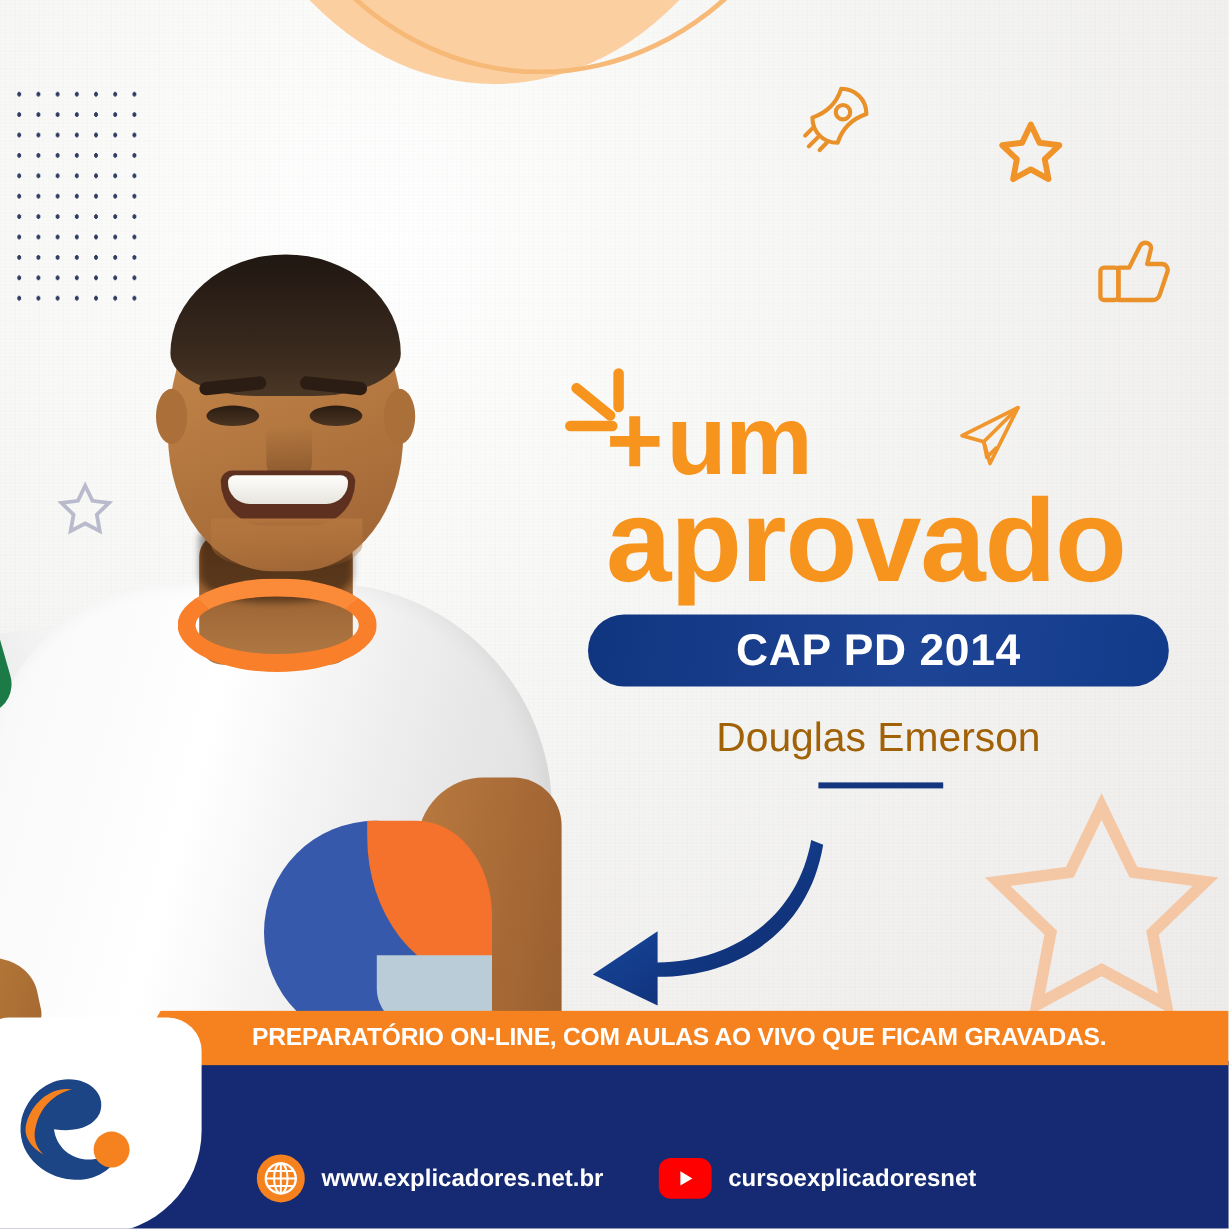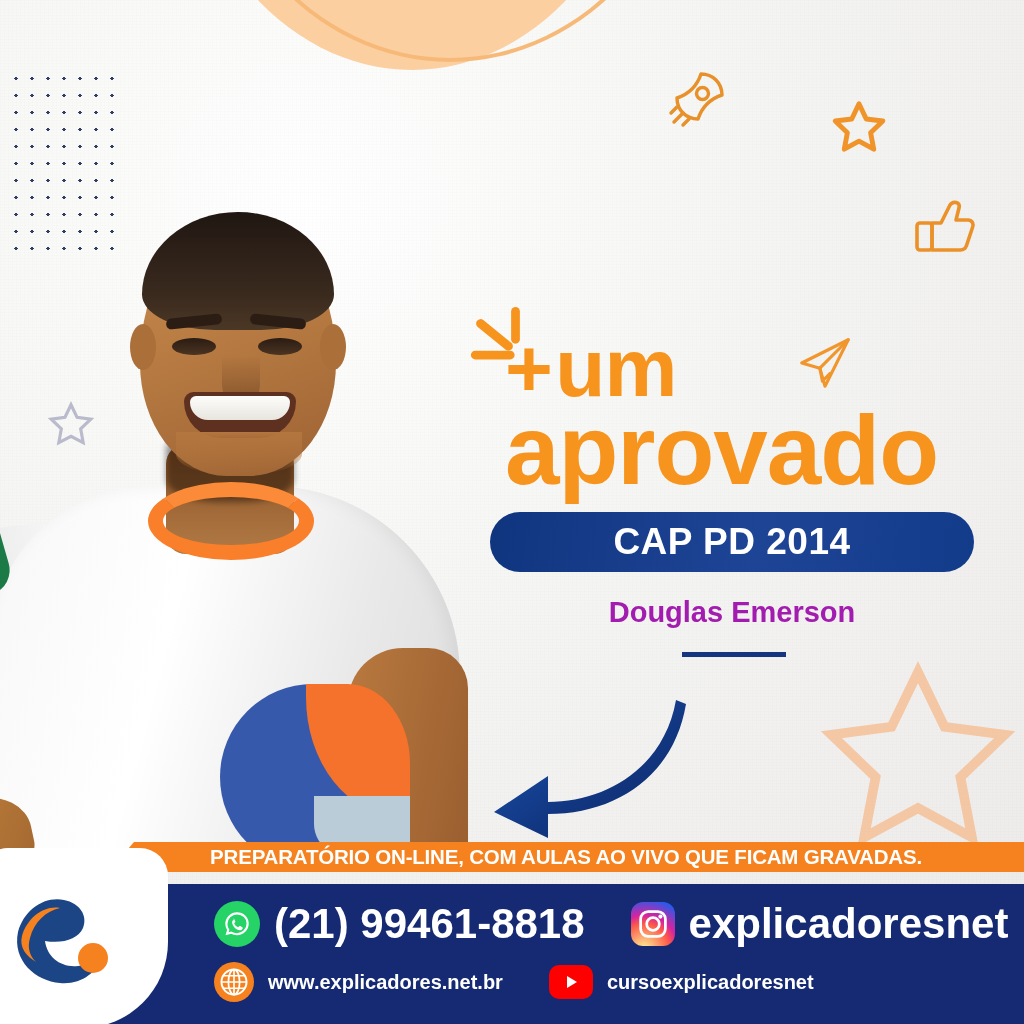--- a/index.html
+++ b/index.html
@@ -96,33 +96,33 @@
   .hl-plus{font-size:82px;}
 
   
   .badge{position:absolute;left:490px;top:512px;width:484px;height:60px;
     background:linear-gradient(100deg,#10357f,#1e4496 55%,#123b8a);
     border-radius:30px;display:flex;align-items:center;justify-content:center;}
   .badge span{color:#ffffff;font-size:37px;font-weight:bold;letter-spacing:.5px;}
 
   
   .name{position:absolute;left:490px;top:596px;width:484px;text-align:center;
-    color:#a21caf;font-size:29px;font-weight:bold;}
+    color:#a16207;font-size:34px;font-weight:normal;}
   .name-rule{position:absolute;left:682px;top:652px;width:104px;height:5px;background:#15357f;}
 
   
   .arrow{position:absolute;left:486px;top:690px;width:210px;height:150px;}
 
   
   .big-star{position:absolute;left:812px;top:650px;}
 
   
   .footer{position:absolute;left:0;top:884px;width:1024px;height:140px;
     background:#152a72;}
-  .tagline-bar{position:absolute;left:108px;top:842px;width:916px;height:30px;
+  .tagline-bar{position:absolute;left:108px;top:842px;width:916px;height:46px;
     background:#f5821f;
     clip-path:polygon(26px 0, 100% 0, 100% 100%, 0 100%);
     display:flex;align-items:center;justify-content:center;}
   .tagline-bar span{color:#ffffff;font-size:20.5px;font-weight:bold;letter-spacing:-.2px;
     white-space:nowrap;}
 
   .contact-row{position:absolute;display:flex;align-items:center;gap:14px;}
   .row1{left:214px;top:900px;}
   .row2{left:214px;top:962px;}
   .contact-txt{color:#ffffff;font-weight:bold;white-space:nowrap;}
@@ -259,39 +259,20 @@
       <path d="M12 2.5l3 6.2 6.8.9-5 4.8 1.3 6.8L12 17.9 5.9 21.2 7.2 14.4l-5-4.8 6.8-.9z"></path>
     </svg>
   </div>
 
   <div class="footer"></div>
 
   <div class="tagline-bar">
     <span>PREPARATÓRIO ON-LINE, COM AULAS AO VIVO QUE FICAM GRAVADAS.</span>
   </div>
 
-  <div class="contact-row row1">
-    <span class="ic ic-wa">
-      <svg width="46" height="46" viewBox="0 0 32 32">
-        <path d="M16 7c-5 0-9 4-9 9 0 1.7.5 3.3 1.4 4.7L7 25l4.5-1.2c1.3.7 2.9 1.1 4.5 1.1 5 0 9-4 9-9s-4-8.9-9-8.9z" fill="#25d366"></path>
-        <path d="M16 8.6c-4.1 0-7.4 3.3-7.4 7.4 0 1.5.5 2.9 1.3 4.1l-.8 2.7 2.8-.8c1.2.7 2.6 1.1 4.1 1.1 4.1 0 7.4-3.3 7.4-7.4S20.1 8.6 16 8.6z" fill="none" stroke="#ffffff" stroke-width="1.5"></path>
-        <path d="M13.2 12.3c.3-.1.6 0 .8.3l.8 1.4c.1.3.1.6-.1.8l-.5.5c-.1.2-.2.4 0 .7.5.9 1.2 1.6 2.1 2.1.3.2.5.1.7-.1l.5-.5c.2-.2.5-.2.8-.1l1.4.8c.3.2.4.5.3.8-.2.9-1.1 1.5-2 1.4-2.7-.3-5.1-2.7-5.4-5.4-.1-.9.5-1.8 1.4-2.1z" fill="#ffffff"></path>
-      </svg>
-    </span>
-    <span class="contact-txt">(21) 99461-8818</span>
-    <span class="gap"></span>
-    <span class="ic ic-ig">
-      <svg width="44" height="44" viewBox="0 0 32 32">
-        <rect x="7" y="7" width="18" height="18" rx="5.5" fill="none" stroke="#ffffff" stroke-width="2"></rect>
-        <circle cx="16" cy="16" r="4.6" fill="none" stroke="#ffffff" stroke-width="2"></circle>
-        <circle cx="21.4" cy="10.6" r="1.5" fill="#ffffff"></circle>
-      </svg>
-    </span>
-    <span class="contact-txt">explicadoresnet</span>
-  </div>
 
   <div class="contact-row row2">
     <span class="ic ic-globe">
       <svg width="40" height="40" viewBox="0 0 32 32">
         <circle cx="16" cy="16" r="13" fill="#f5821f"></circle>
         <circle cx="16" cy="16" r="10" fill="none" stroke="#ffffff" stroke-width="1.6"></circle>
         <ellipse cx="16" cy="16" rx="4.5" ry="10" fill="none" stroke="#ffffff" stroke-width="1.4"></ellipse>
         <path d="M6 16h20M7.6 11h16.8M7.6 21h16.8M16 6v20" stroke="#ffffff" stroke-width="1.3" fill="none"></path>
       </svg>
     </span>

